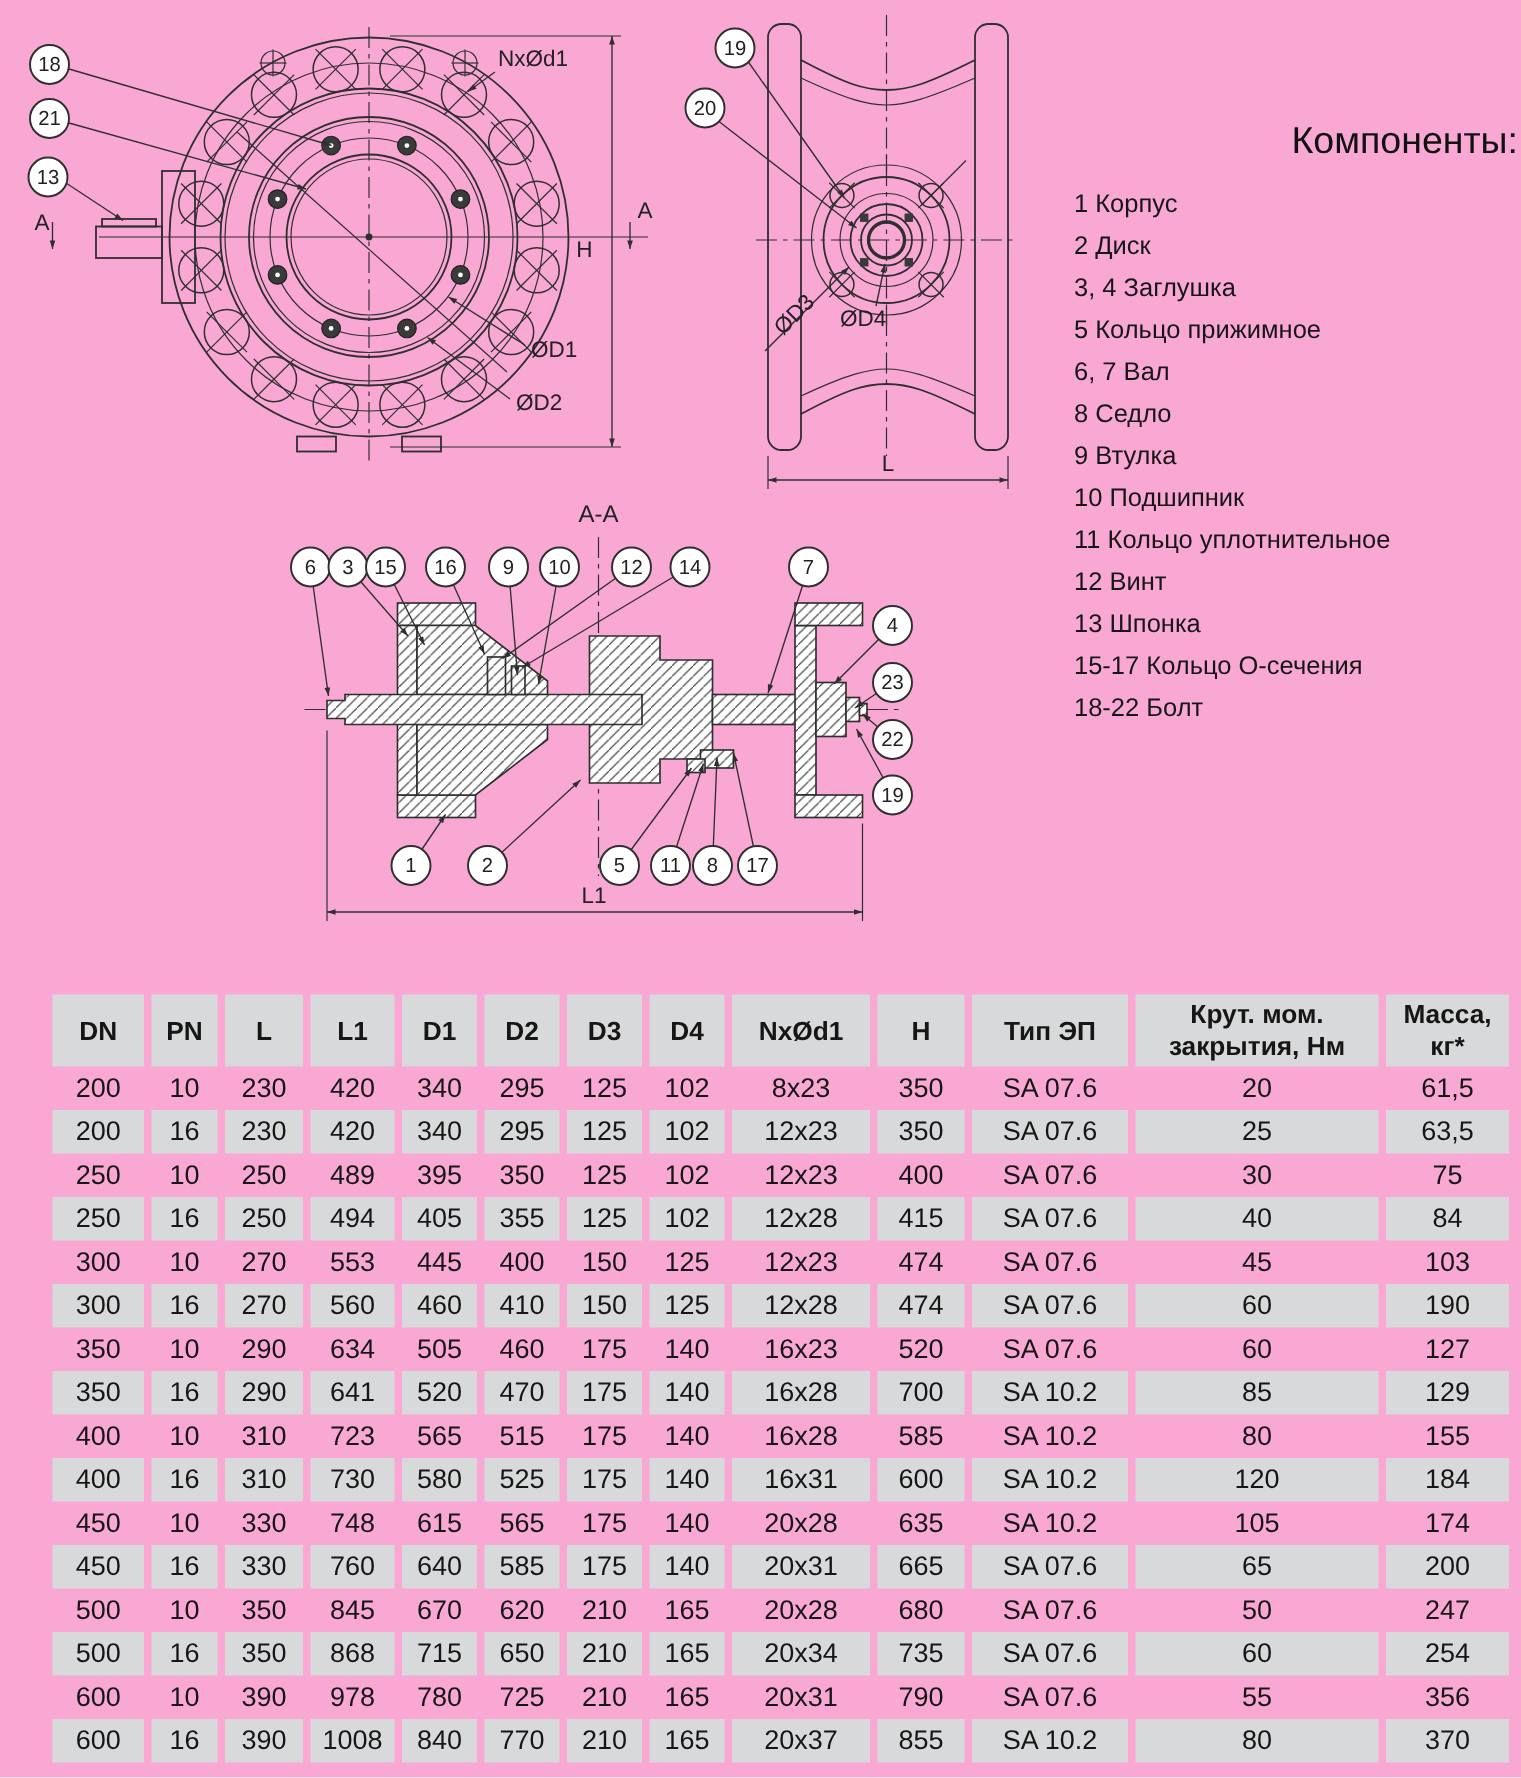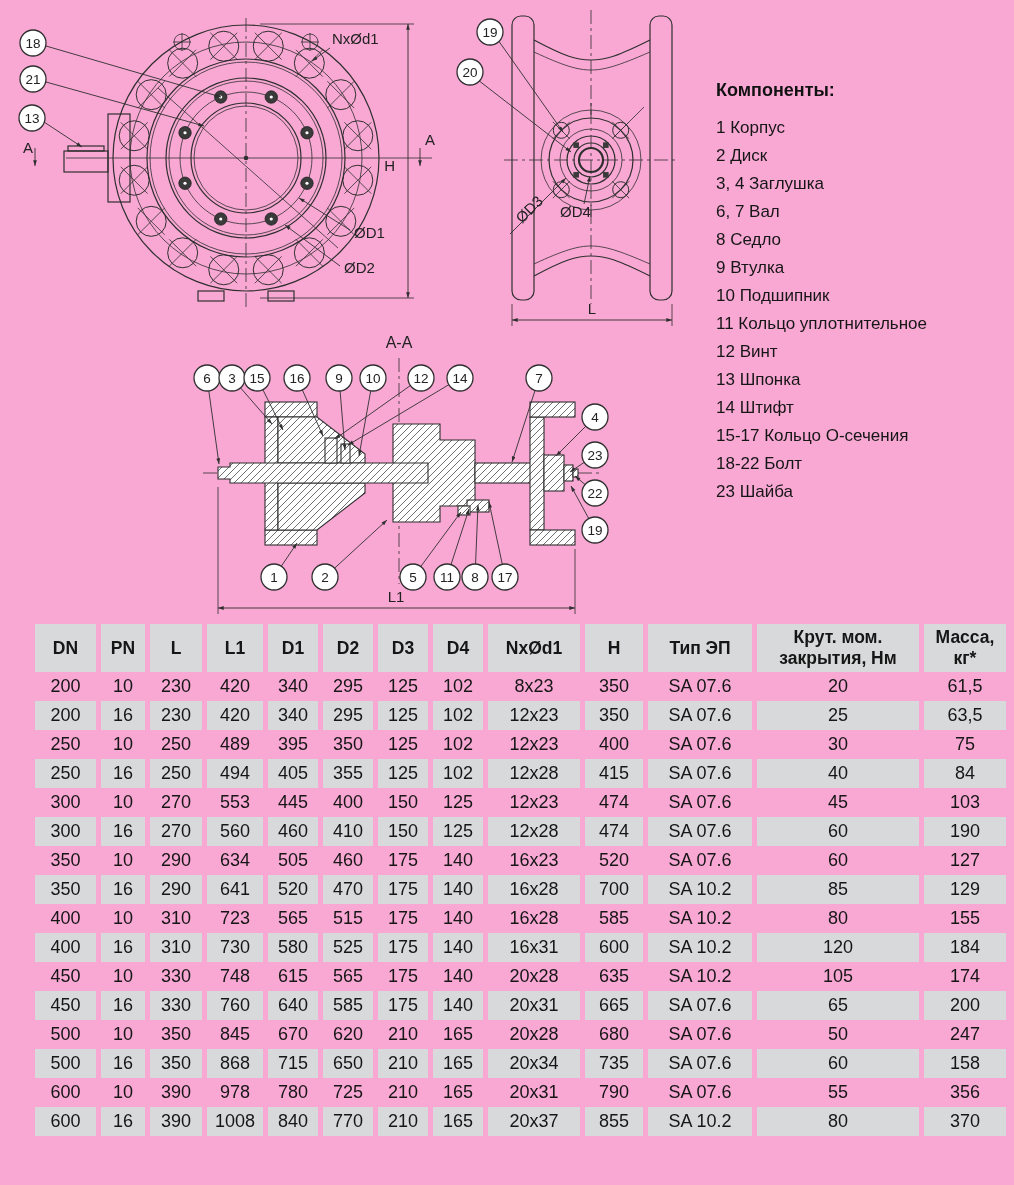--- a/index.html
+++ b/index.html
@@ -13,26 +13,26 @@
   .callout circle{fill:#fff;stroke:#2f2f2f;stroke-width:1.3;}
   .callout text{font-size:13.5px;text-anchor:middle;}
   .lbl{font-size:15px;}
   .dimlbl{font-size:15px;}
   .thin{stroke:#2f2f2f;stroke-width:0.8;fill:none;}
   .med{stroke:#2f2f2f;stroke-width:1.2;fill:none;}
   .cl{stroke:#2f2f2f;stroke-width:0.8;fill:none;stroke-dasharray:14 4 3 4;}
   .ldr{stroke:#2f2f2f;stroke-width:0.9;fill:none;}
   .hs{fill:url(#hatchp);stroke:#2f2f2f;stroke-width:1.1;}
   .components{position:absolute;left:716px;top:80px;width:296px;}
-  .components h2{margin:0 0 13px 0;font-size:18px;font-weight:bold;color:#111;}
+  .components h2{margin:0 0 13px 0;font-size:25px;font-weight:normal;color:#111;text-align:right;}
   .components ul{list-style:none;margin:0;padding:0;}
   .components li{font-size:17px;line-height:28px;white-space:nowrap;}
   .dim-note{position:absolute;left:30px;top:624px;width:948px;text-align:right;
             font-size:17px;font-weight:bold;}
-  table.dims{position:absolute;left:30px;top:624px;border-collapse:separate;
+  table.dims{position:absolute;left:30px;top:663px;border-collapse:separate;
              border-spacing:5px 0;table-layout:fixed;}
   table.dims th{background:#d8d9da;font-size:17.5px;font-weight:bold;height:48px;
                 text-align:center;vertical-align:middle;line-height:1.2;padding:0 2px;}
   table.dims td{height:29px;font-size:18px;text-align:center;vertical-align:middle;
                 padding:0;white-space:nowrap;}
   table.dims tbody tr:nth-child(even) td{background:#d8d9da;}
 </style>
 </head>
 <body>
 
@@ -391,31 +391,30 @@
     <line class="ldr" x1="43" y1="276" x2="400" y2="276" marker-start="url(#arX)" marker-end="url(#arX)"></line>
     <text class="dimlbl" x="221" y="270" text-anchor="middle">L1</text>
   </svg>
 
   <div class="components">
     <h2>Компоненты:</h2>
     <ul>
         <li>1 Корпус</li>
         <li>2 Диск</li>
         <li>3, 4 Заглушка</li>
+        <li>5 Кольцо прижимное</li>
         <li>6, 7 Вал</li>
         <li>8 Седло</li>
         <li>9 Втулка</li>
         <li>10 Подшипник</li>
         <li>11 Кольцо уплотнительное</li>
         <li>12 Винт</li>
         <li>13 Шпонка</li>
-        <li>14 Штифт</li>
         <li>15-17 Кольцо О-сечения</li>
         <li>18-22 Болт</li>
-        <li>23 Шайба</li>
       </ul>
   </div>
 
 
   <table class="dims">
       <colgroup>
         <col style="width: 61px;">
         <col style="width: 44px;">
         <col style="width: 52px;">
         <col style="width: 56px;">
@@ -648,21 +647,21 @@
           <td>350</td>
           <td>868</td>
           <td>715</td>
           <td>650</td>
           <td>210</td>
           <td>165</td>
           <td>20x34</td>
           <td>735</td>
           <td>SA 07.6</td>
           <td>60</td>
-          <td>158</td>
+          <td>254</td>
         </tr>
         <tr>
           <td>600</td>
           <td>10</td>
           <td>390</td>
           <td>978</td>
           <td>780</td>
           <td>725</td>
           <td>210</td>
           <td>165</td>

